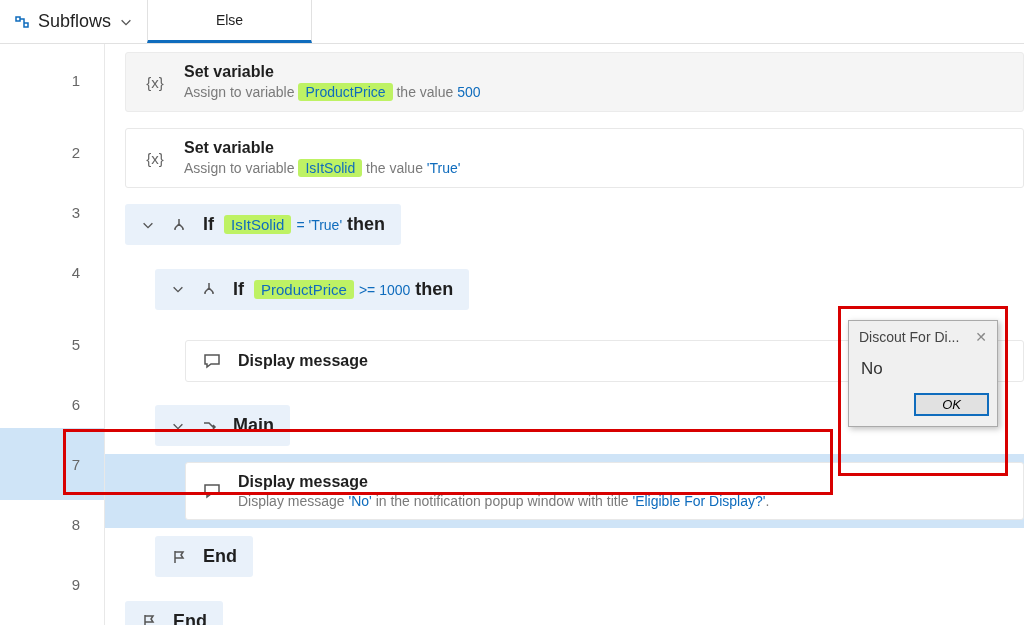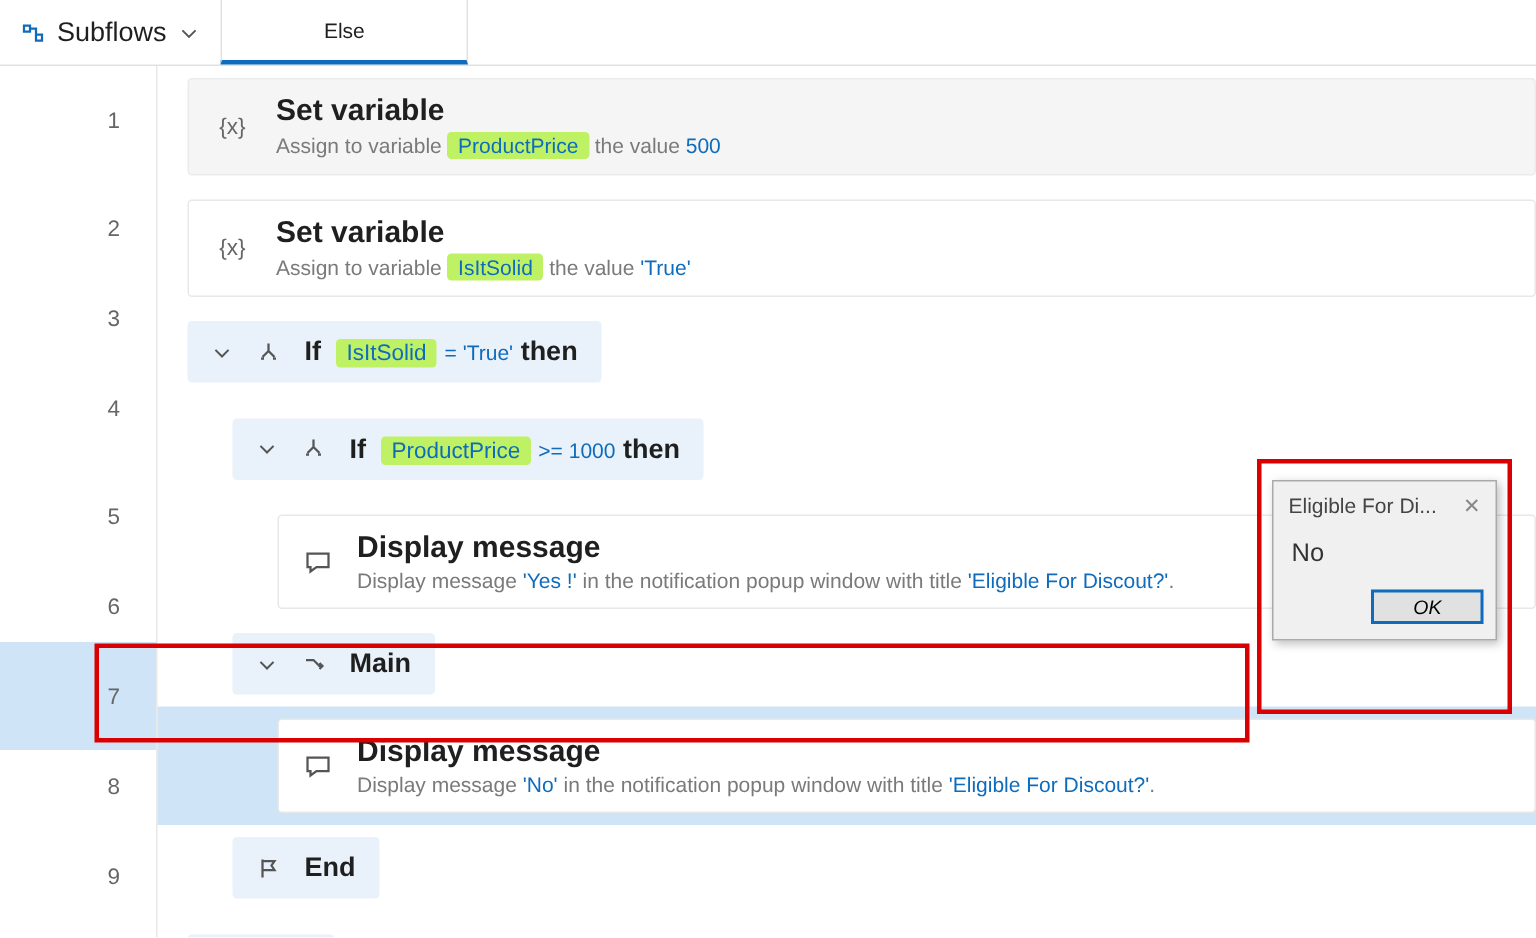--- a/index.html
+++ b/index.html
@@ -22,21 +22,21 @@
   .row.sel-row { background: #cfe4f7; }
 
   .indent { width: 30px; flex-shrink: 0; }
 
   .card { background: #fff; border: 1px solid #e8e8e8; border-radius: 3px; display: flex; align-items: center; gap: 16px; padding: 10px 16px; flex: 1; min-width: 0; }
   .card.grey { background: #f5f5f5; border-color: #ebebeb; }
   .card.blue { background: #e9f1fa; border: none; border-radius: 3px; }
 
   .step-icon { width: 26px; display:flex; justify-content:center; color:#666; font-size:15px;}
   .step-body { flex:1; min-width:0; }
-  .step-title { font-size: 20px; font-weight: 600; color: #1f1f1f; }
+  .step-title { font-size: 16px; font-weight: 600; color: #1f1f1f; }
   .step-title.lg { font-size: 18px; }
   .step-desc { font-size: 14px; color: #7a7a7a; margin-top:2px;}
   .tok { color: #0f6cbd; }
   .pill { background: #bef264; color: #0f6cbd; border-radius: 3px; padding: 1px 7px; display:inline-block;}
 
   .chev { width: 14px; color:#555; cursor:pointer; }
 
   
   .anno { position: absolute; border: 3px solid #d80000; pointer-events: none; }
 
@@ -148,23 +148,20 @@
 
     <div class="row">
       <div class="indent"></div>
         <div class="indent"></div>
       <div class="card">
         <svg width="20" height="20" viewBox="0 0 20 20">
             <path fill="none" stroke="#555" stroke-width="1.5" d="M3 4h14v9H9l-4 3v-3H3z"></path>
           </svg>
         <div class="step-body">
           <div class="step-title">Display message</div>
-          <div class="step-desc">
-            <span>Display message </span><span class="tok">'Yes !'</span><span> in the notification popup window with title </span><span class="tok">'Eligible For Discout?'</span><span>.</span>
-          </div>
         </div>
       </div>
     </div>
 
     <div class="row short">
       <div class="indent"></div>
       <div class="card blue" style="flex:0 0 auto;">
         <svg class="chev" width="14" height="14" viewBox="0 0 16 16">
             <path fill="none" stroke="#555" stroke-width="1.6" d="M3 6l5 5 5-5"></path>
           </svg>
@@ -178,21 +175,21 @@
     <div class="row sel-row">
       <div class="indent"></div>
         <div class="indent"></div>
       <div class="card">
         <svg width="20" height="20" viewBox="0 0 20 20">
             <path fill="none" stroke="#555" stroke-width="1.5" d="M3 4h14v9H9l-4 3v-3H3z"></path>
           </svg>
         <div class="step-body">
           <div class="step-title">Display message</div>
           <div class="step-desc">
-            <span>Display message </span><span class="tok">'No'</span><span> in the notification popup window with title </span><span class="tok">'Eligible For Discout?'</span><span>.</span>
+            <span>Display message </span><span class="tok">'No'</span><span> in the notification popup window with title </span><span class="tok">'Eligible For Display?'</span><span>.</span>
           </div>
         </div>
       </div>
     </div>
 
     <div class="row short">
       <div class="indent"></div>
       <div class="card blue" style="flex:0 0 auto;">
         <svg width="16" height="16" viewBox="0 0 16 16">
             <path fill="none" stroke="#555" stroke-width="1.5" d="M4 2v12M4 3h8l-2 3 2 3H4"></path>
@@ -212,20 +209,20 @@
 
   </div>
 </div>
 
 <div class="anno" style="left:63px; top:429px; width:770px; height:66px;"></div>
 
 <div class="anno" style="left:838px; top:306px; width:170px; height:170px;"></div>
 
 <div class="popup" style="left:848px; top:320px;">
   <div class="popup-title">
-    <span>Eligible For Di...</span>
+    <span>Discout For Di...</span>
     <span class="x">✕</span>
   </div>
   <div class="popup-body">No</div>
   <div class="popup-foot">
     <button>OK</button>
   </div>
 </div>
 
 </body></html>

